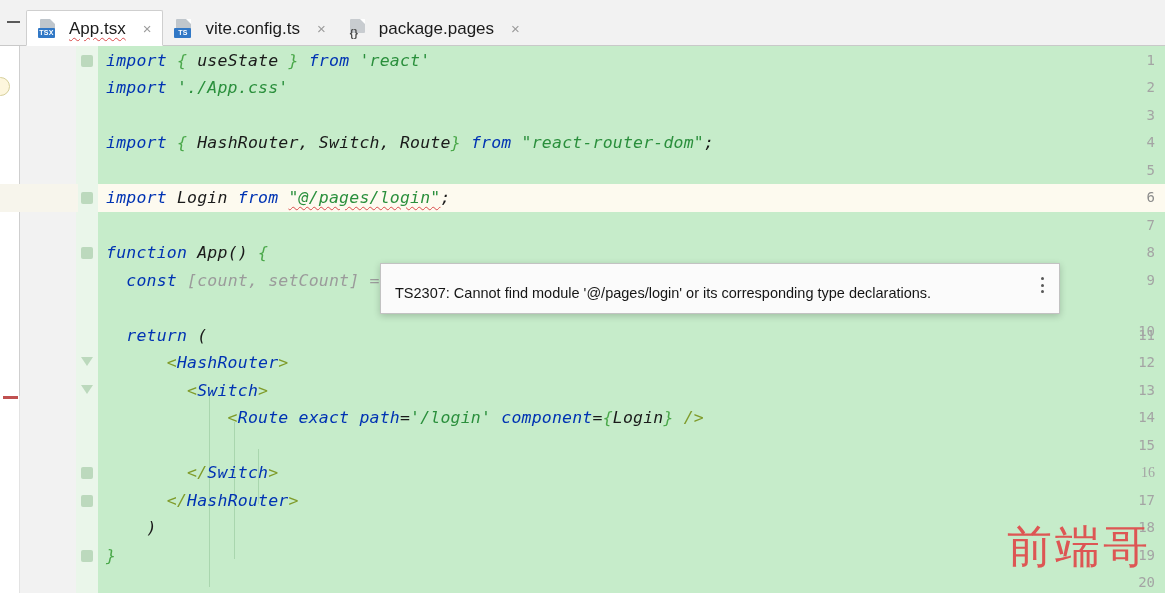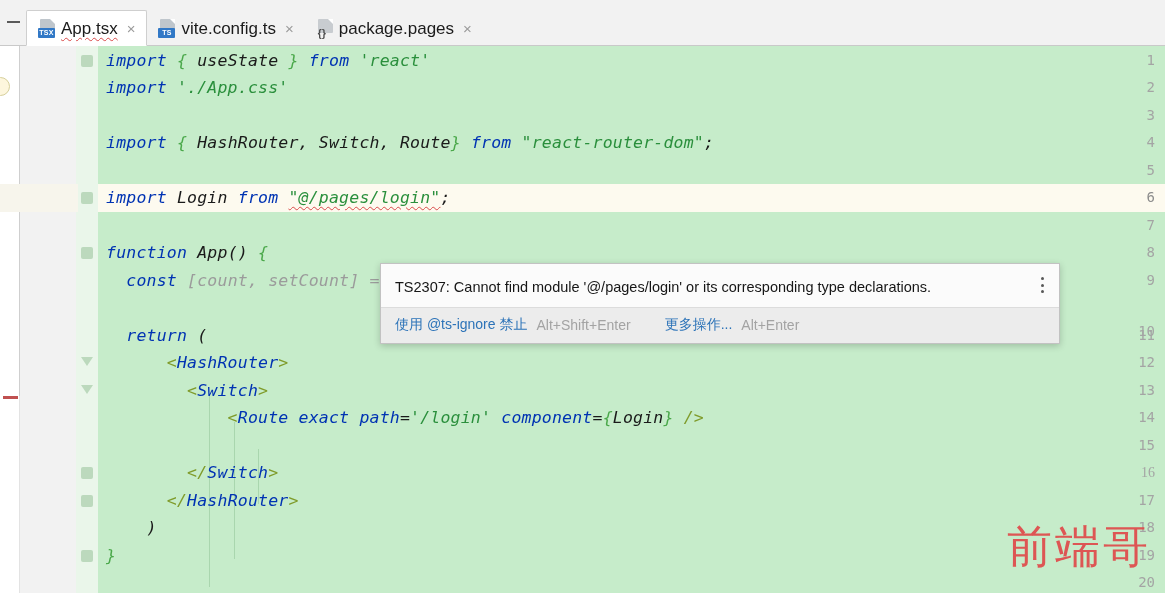--- a/index.html
+++ b/index.html
@@ -35,21 +35,21 @@
     flex: 0 0 auto;
   }
   .tabbar-left-handle .dash {
     width: 13px; height: 2px; background: #5a5a5a; display:block;
   }
   .tab {
     position: relative;
     height: 34px;
     display: flex;
     align-items: center;
-    gap: 4px;
+    gap: 12px;
     padding: 0 8px 0 11px;
     font-size: 17px;
     color: #1b1b1b;
     white-space: nowrap;
     flex: 0 0 auto;
     background: transparent;
   }
   .tab.active {
     background: #ffffff;
     border: 1px solid #cfcfcf;
@@ -259,21 +259,21 @@
     position: absolute;
     left: 380px; top: 217px;
     width: 680px;
     background: #f7f7f7;
     border: 1px solid #c2c2c2;
     box-shadow: 0 2px 7px rgba(0,0,0,0.20);
     z-index: 40;
   }
   .tooltip-msg {
     background: #fbfbfb;
-    padding: 14px 34px 11px 14px;
+    padding: 20px 34px 11px 14px;
     font-size: 14.5px;
     color: #161616;
     line-height: 1.25;
     position: relative;
   }
   .tooltip-kebab {
     position: absolute;
     right: 10px; top: 12px;
     width: 14px; height: 18px;
     display: flex; flex-direction: column;
@@ -444,25 +444,18 @@
 
     <div class="tooltip">
       <div class="tooltip-msg">
         <span>TS2307: Cannot find module '@/pages/login' or its corresponding type declarations.</span>
         <span class="tooltip-kebab">
           <i></i>
             <i></i>
             <i></i>
         </span>
       </div>
-      <div class="tooltip-actions">
-        <span class="tip-link">使用 @ts-ignore 禁止</span>
-        <span class="tip-sub">Alt+Shift+Enter</span>
-        <span class="tip-gap"></span>
-        <span class="tip-link">更多操作...</span>
-        <span class="tip-sub">Alt+Enter</span>
-      </div>
     </div>
 
     <div class="wm-main">前端哥</div>
 
   </div>
 </div>
 
 </body></html>

